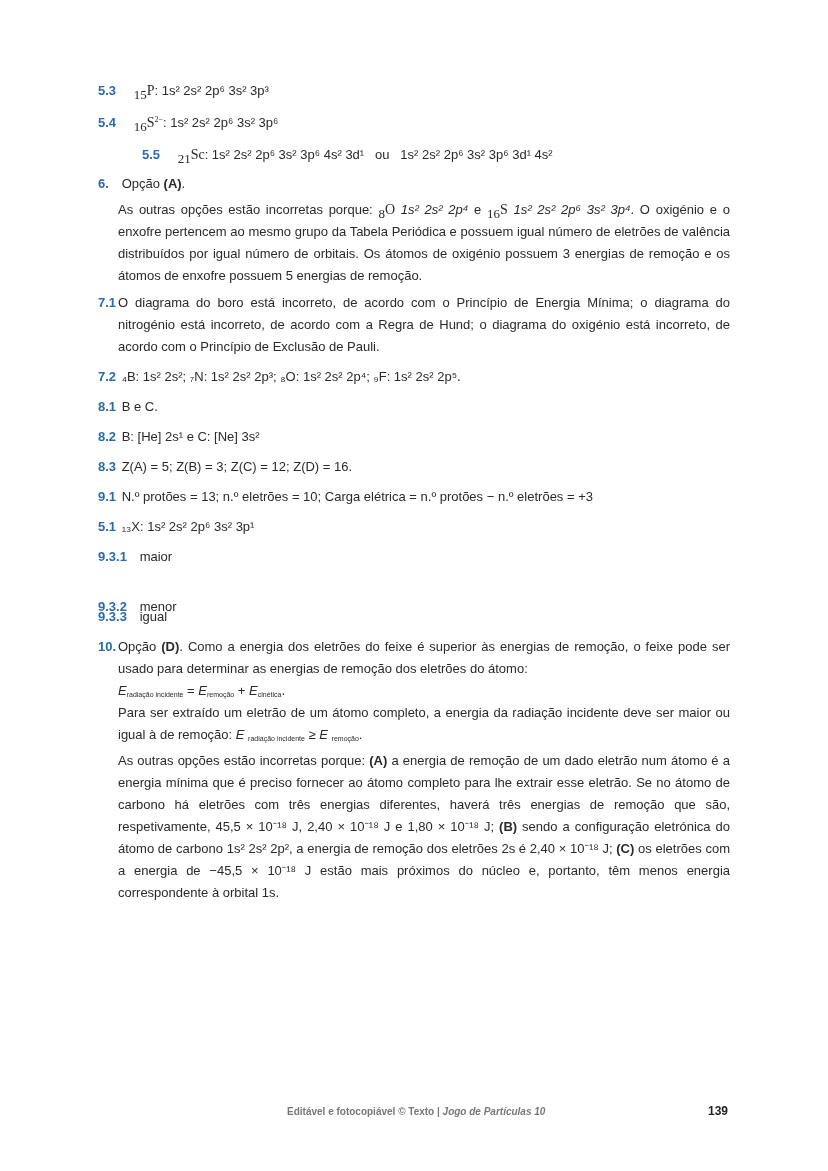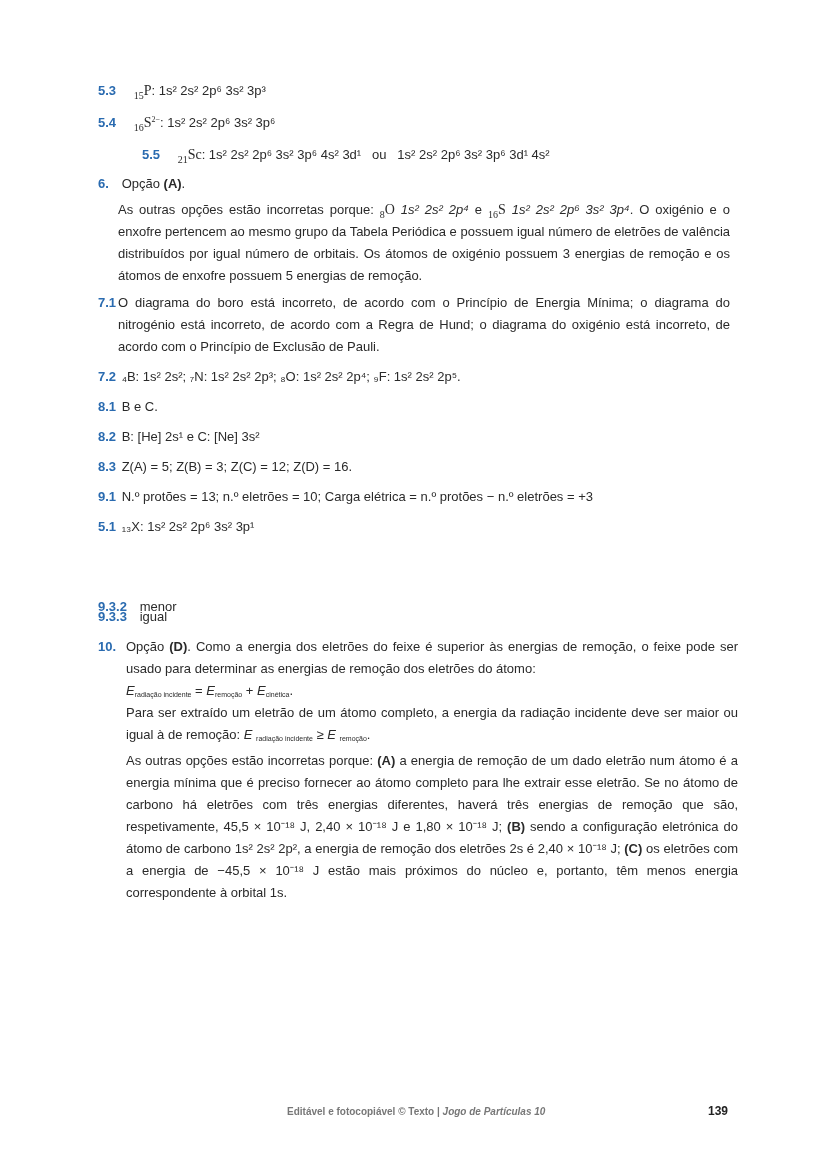--- a/index.html
+++ b/index.html
@@ -4,21 +4,21 @@
 <style>
   html, body { margin: 0; padding: 0; background: #ffffff; }
   body { width: 828px; height: 1171px; position: relative; overflow: hidden;
          font-family: "Liberation Sans", sans-serif; color: #2a2a2a; }
   .page { position: absolute; left: 0; top: 0; width: 828px; height: 1171px; }
   .item { position: absolute; left: 98px; width: 632px; font-size: 13px; line-height: 22px; }
   .num { color: #2a6bb0; font-weight: bold; display: inline-block; }
   .body { position: absolute; left: 118px; width: 612px; font-size: 13px; line-height: 22px; text-align: justify; }
   .serif { font-family: "Liberation Serif", serif; font-size: 14px; }
   sup { font-size: 8px; vertical-align: 5px; line-height: 0; }
-  .subm { font-size: 10px; vertical-align: -4px; line-height: 0; }
+  .subm { font-size: 13px; vertical-align: -4px; line-height: 0; }
   i { font-style: italic; }
   b { font-weight: bold; }
   .small { font-size: 7px; vertical-align: -2px; line-height: 0; }
   .footer { position: absolute; top: 1106px; left: 287px; font-size: 10px; color: #777; font-weight: bold; }
   .footer i { font-weight: bold; }
   .pagenum { position: absolute; top: 1104px; left: 708px; font-size: 12px; font-weight: bold; color: #222; }
 </style>
 </head>
 <body>
 
@@ -80,35 +80,39 @@
   <div class="item" style="top:486px;">
     <span class="num" style="width:20px;">9.1</span>
     <span>N.º protões = 13; n.º eletrões = 10; Carga elétrica = n.º protões − n.º eletrões = +3</span>
   </div>
 
   <div class="item" style="top:516px;">
     <span class="num" style="width:20px;">5.1</span>
     <span>₁₃X: 1s² 2s² 2p⁶ 3s² 3p¹</span>
   </div>
 
+  <div class="item" style="top:546px;">
+    <span class="num" style="width:38px;">9.3.1</span>
+    <span>maior</span>
+  </div>
 
   <div class="item" style="top:596px;">
     <span class="num" style="width:38px;">9.3.2</span>
     <span>menor</span>
   </div>
 
   <div class="item" style="top:606px;">
     <span class="num" style="width:38px;">9.3.3</span>
     <span>igual</span>
   </div>
 
   <div class="item" style="top:636px;">
     <span class="num" style="width:20px;">10.</span>
   </div>
-  <div class="body" style="top:636px;margin-left:8px;">
+  <div class="body" style="top:636px;">
     <div><span>Opção </span><b>(D)</b><span>. Como a energia dos eletrões do feixe é superior às energias de remoção, o feixe pode ser usado para determinar as energias de remoção dos eletrões do átomo:</span></div>
     <div><i>E</i><span class="small">radiação incidente</span><span> = </span><i>E</i><span class="small">remoção</span><span> + </span><i>E</i><span class="small">cinética</span><span>.</span></div>
     <div><span>Para ser extraído um eletrão de um átomo completo, a energia da radiação incidente deve ser maior ou igual à de remoção: </span><i>E</i> <span class="small">radiação incidente</span><span> ≥ </span><i>E</i> <span class="small">remoção</span><span>.</span></div>
     <div style="margin-top:4px;"><span>As outras opções estão incorretas porque: </span><b>(A)</b><span> a energia de remoção de um dado eletrão num átomo é a energia mínima que é preciso fornecer ao átomo completo para lhe extrair esse eletrão. Se no átomo de carbono há eletrões com três energias diferentes, haverá três energias de remoção que são, respetivamente, 45,5 × 10⁻¹⁸ J, 2,40 × 10⁻¹⁸ J e 1,80 × 10⁻¹⁸ J; </span><b>(B)</b><span> sendo a configuração eletrónica do átomo de carbono 1s² 2s² 2p², a energia de remoção dos eletrões 2s é 2,40 × 10⁻¹⁸ J; </span><b>(C)</b><span> os eletrões com a energia de −45,5 × 10⁻¹⁸ J estão mais próximos do núcleo e, portanto, têm menos energia correspondente à orbital 1s.</span></div>
   </div>
 
   <div class="footer">
     <span>Editável e fotocopiável © Texto | </span><i>Jogo de Partículas 10</i>
   </div>
   <div class="pagenum">139</div>

